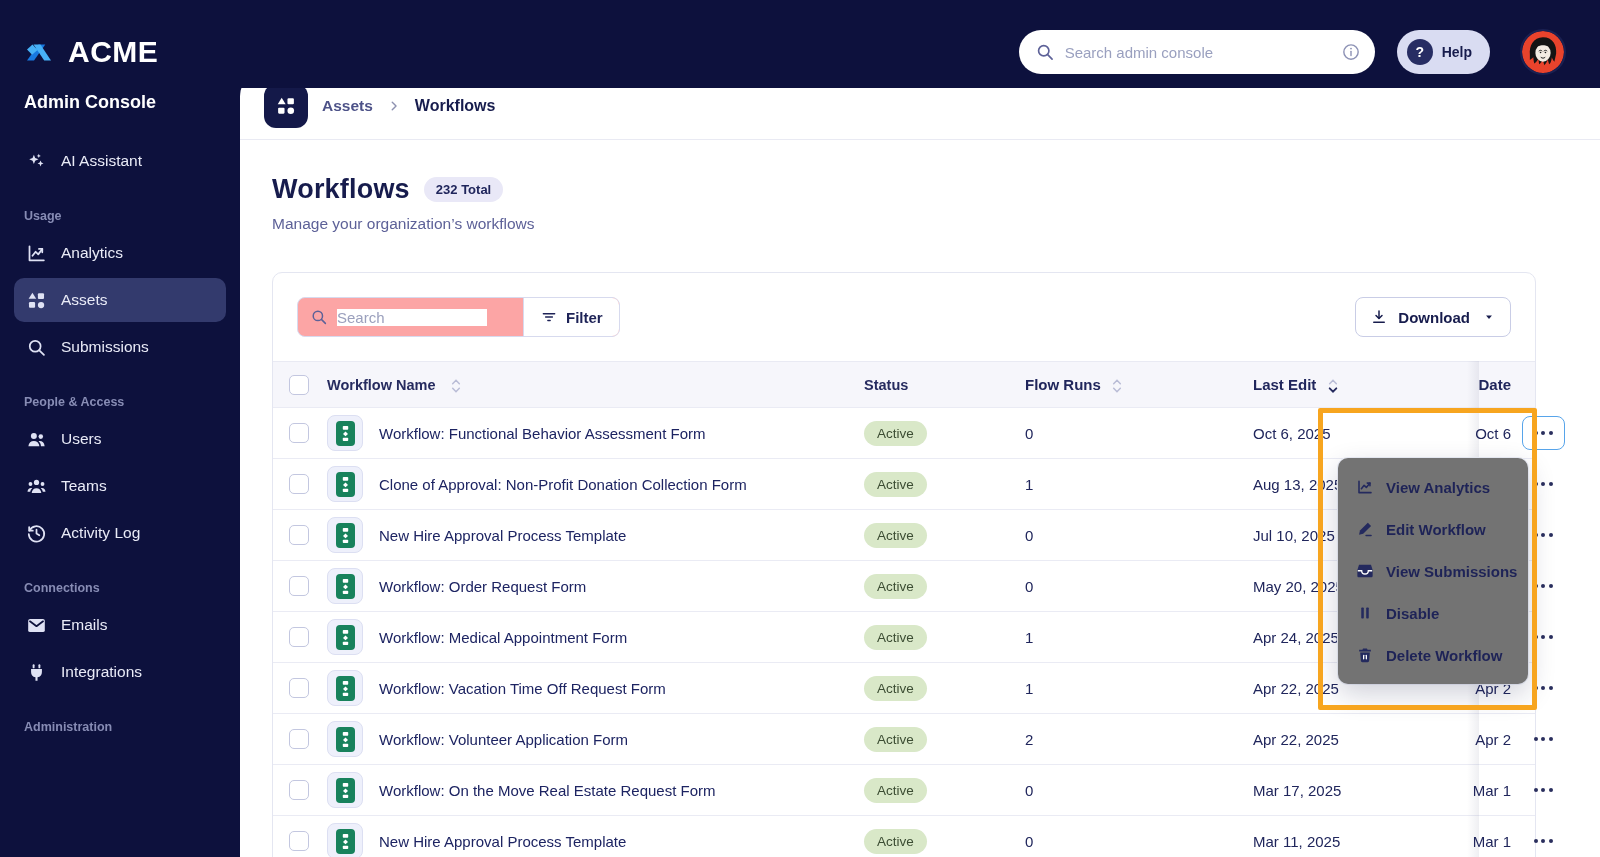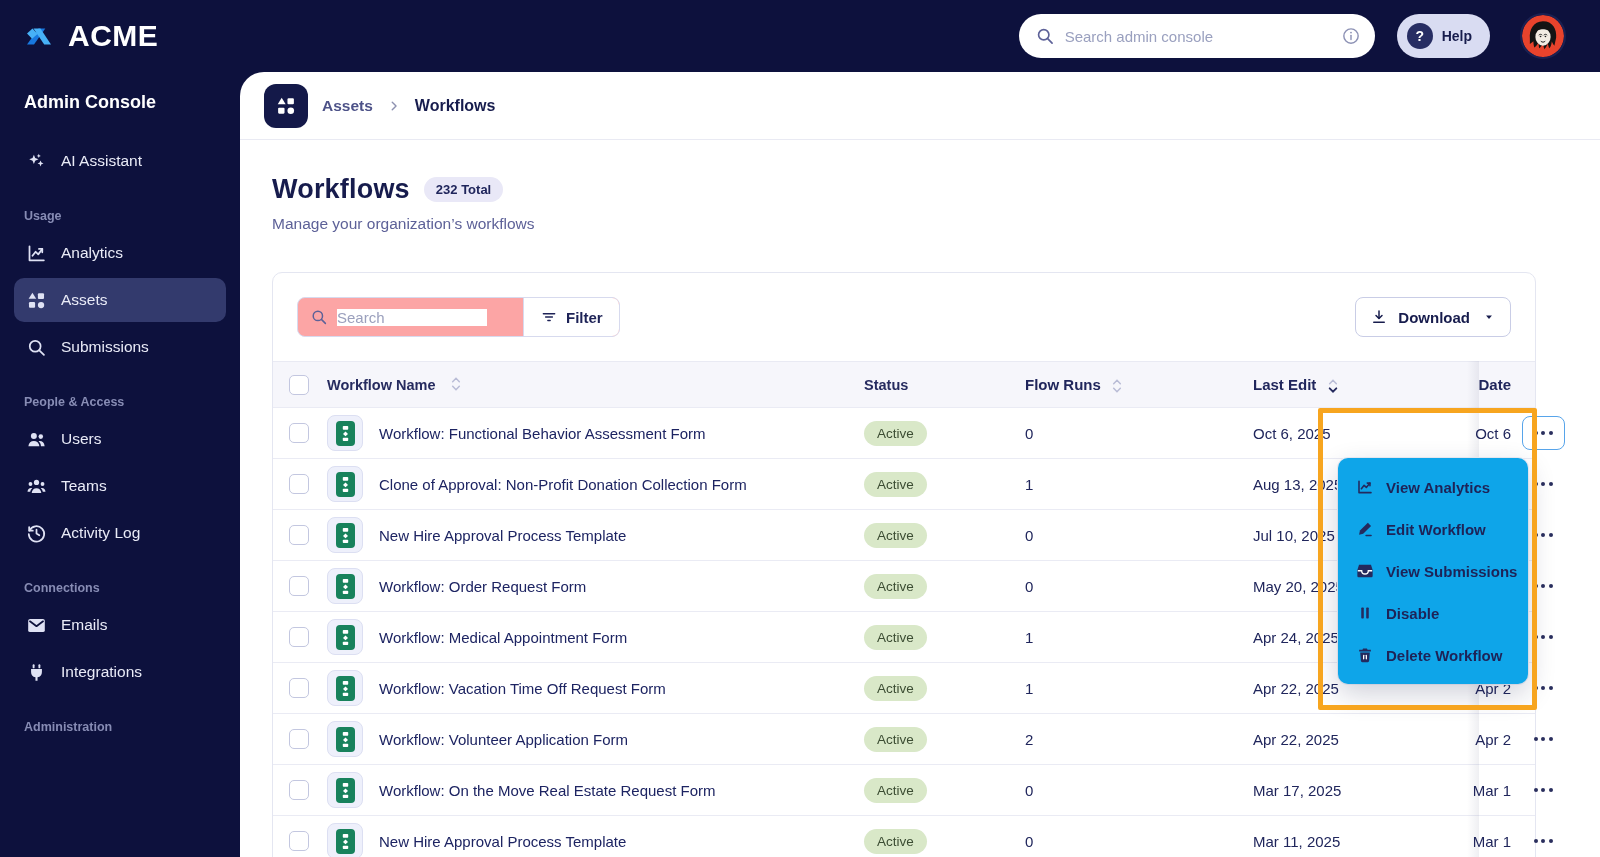--- a/index.html
+++ b/index.html
@@ -1,21 +1,21 @@
 <!DOCTYPE html>
 <html><head>
 <meta charset="utf-8">
 <style>
   * { margin:0; padding:0; box-sizing:border-box; }
   html,body { width:1600px; height:857px; overflow:hidden; background:#0d113d;
     font-family:"Liberation Sans", sans-serif; -webkit-font-smoothing:antialiased; }
   svg { display:block; }
 
   
-  .topbar { position:absolute; left:0; top:0; width:1600px; height:72px; background:#0d113d;
+  .topbar { position:absolute; left:0; top:16px; width:1600px; height:72px; background:#0d113d;
     display:flex; align-items:center; padding:0 34px 0 24px; z-index:5; }
   .logo { display:flex; align-items:center; gap:10px; }
   .logo-text { color:#fff; font-size:30px; font-weight:700; letter-spacing:.5px; }
   .top-right { margin-left:auto; display:flex; align-items:center; gap:16px; }
   .top-search { width:356px; height:44px; background:#fff; border-radius:22px; display:flex;
     align-items:center; padding:0 14px 0 16px; gap:10px; }
   .top-search input { flex:1; border:none; outline:none; font-size:15px; color:#ec4899;
     font-family:inherit; }
   .top-search input::placeholder { color:#9aa0bf; }
   .ico-srch { color:#5d6198; width:20px; height:20px; }
@@ -81,21 +81,21 @@
   .dl-btn .caret { width:14px; height:14px; color:#171c4d; margin-left:2px; }
 
   .thead { height:46px; background:#f6f6fb; display:flex; align-items:center;
     border-top:1px solid #e9eaf3; font-size:14.5px; font-weight:700; color:#262b5f; }
   .trow { height:51px; display:flex; align-items:center; border-top:1px solid #eaebf4;
     background:#fff; }
   .thead, .trow { padding-left:16px; }
   .c-cb { width:24px; flex:0 0 auto; margin-right:14px; }
   .cb { width:20px; height:20px; border:1.5px solid #c3c7e0; border-radius:5px;
     background:#fff; display:block; cursor:pointer; }
-  .c-namehead { width:537px; flex:0 0 auto; display:flex; align-items:flex-start; gap:8px; }
+  .c-namehead { width:537px; flex:0 0 auto; display:flex; align-items:flex-end; gap:8px; }
   .c-icon { width:36px; flex:0 0 auto; margin-right:16px; }
   .wf-tile { width:36px; height:36px; border:1px solid #dcdff2; background:#eef0fb;
     border-radius:8px; display:flex; align-items:center; justify-content:center; }
   .wf-green { width:19px; height:25px; background:#18825c; border-radius:4px; display:flex;
     align-items:center; justify-content:center; }
   .wf-green svg { width:13px; height:19px; }
   .c-name { width:485px; flex:0 0 auto; font-size:15px; color:#1d2462; white-space:nowrap;
     overflow:hidden; text-overflow:ellipsis; cursor:pointer; }
   .c-status { width:125px; flex:0 0 auto; }
   .pill { display:inline-block; background:#d9e8c8; color:#3c4d33; font-size:13.5px;
@@ -111,21 +111,21 @@
   .sort svg.on { color:#262b5f; }
   .dots-btn { border:none; background:transparent; display:flex; gap:3.5px; padding:10px;
     cursor:pointer; border-radius:8px; align-items:center; }
   .dots-btn i { width:4px; height:4px; border-radius:50%; background:#2a2f5e; display:block; }
   .dots-btn.focused { border:1.5px solid #57a4ea; background:#fff; padding:14px 11px; }
   .col-shadow { position:absolute; right:56px; top:88px; bottom:0; width:12px;
     background:linear-gradient(to right, rgba(23,28,74,0), rgba(23,28,74,0.07));
     pointer-events:none; z-index:2; }
 
   
-  .ctx-menu { position:absolute; left:1338px; top:458px; width:190px; background:#0ea5e9;
+  .ctx-menu { position:absolute; left:1338px; top:458px; width:190px; background:#737373;
     border-radius:10px; box-shadow:0 10px 28px rgba(20,25,70,.20), 0 0 0 1px #eef0f7;
     padding:8px 0; z-index:30; }
   .ctx-item { height:42px; display:flex; align-items:center; gap:12px; padding:0 18px;
     cursor:pointer; }
   .ctx-item svg { width:18px; height:18px; color:#242a5e; flex:0 0 auto; }
   .ctx-item span { font-size:15px; font-weight:600; color:#1e2357; white-space:nowrap; }
   .annot { position:absolute; left:1318px; top:408px; width:219px; height:302px;
     border:5px solid #f7a51f; border-radius:2px; z-index:40; pointer-events:none; }
 </style>
 </head>

